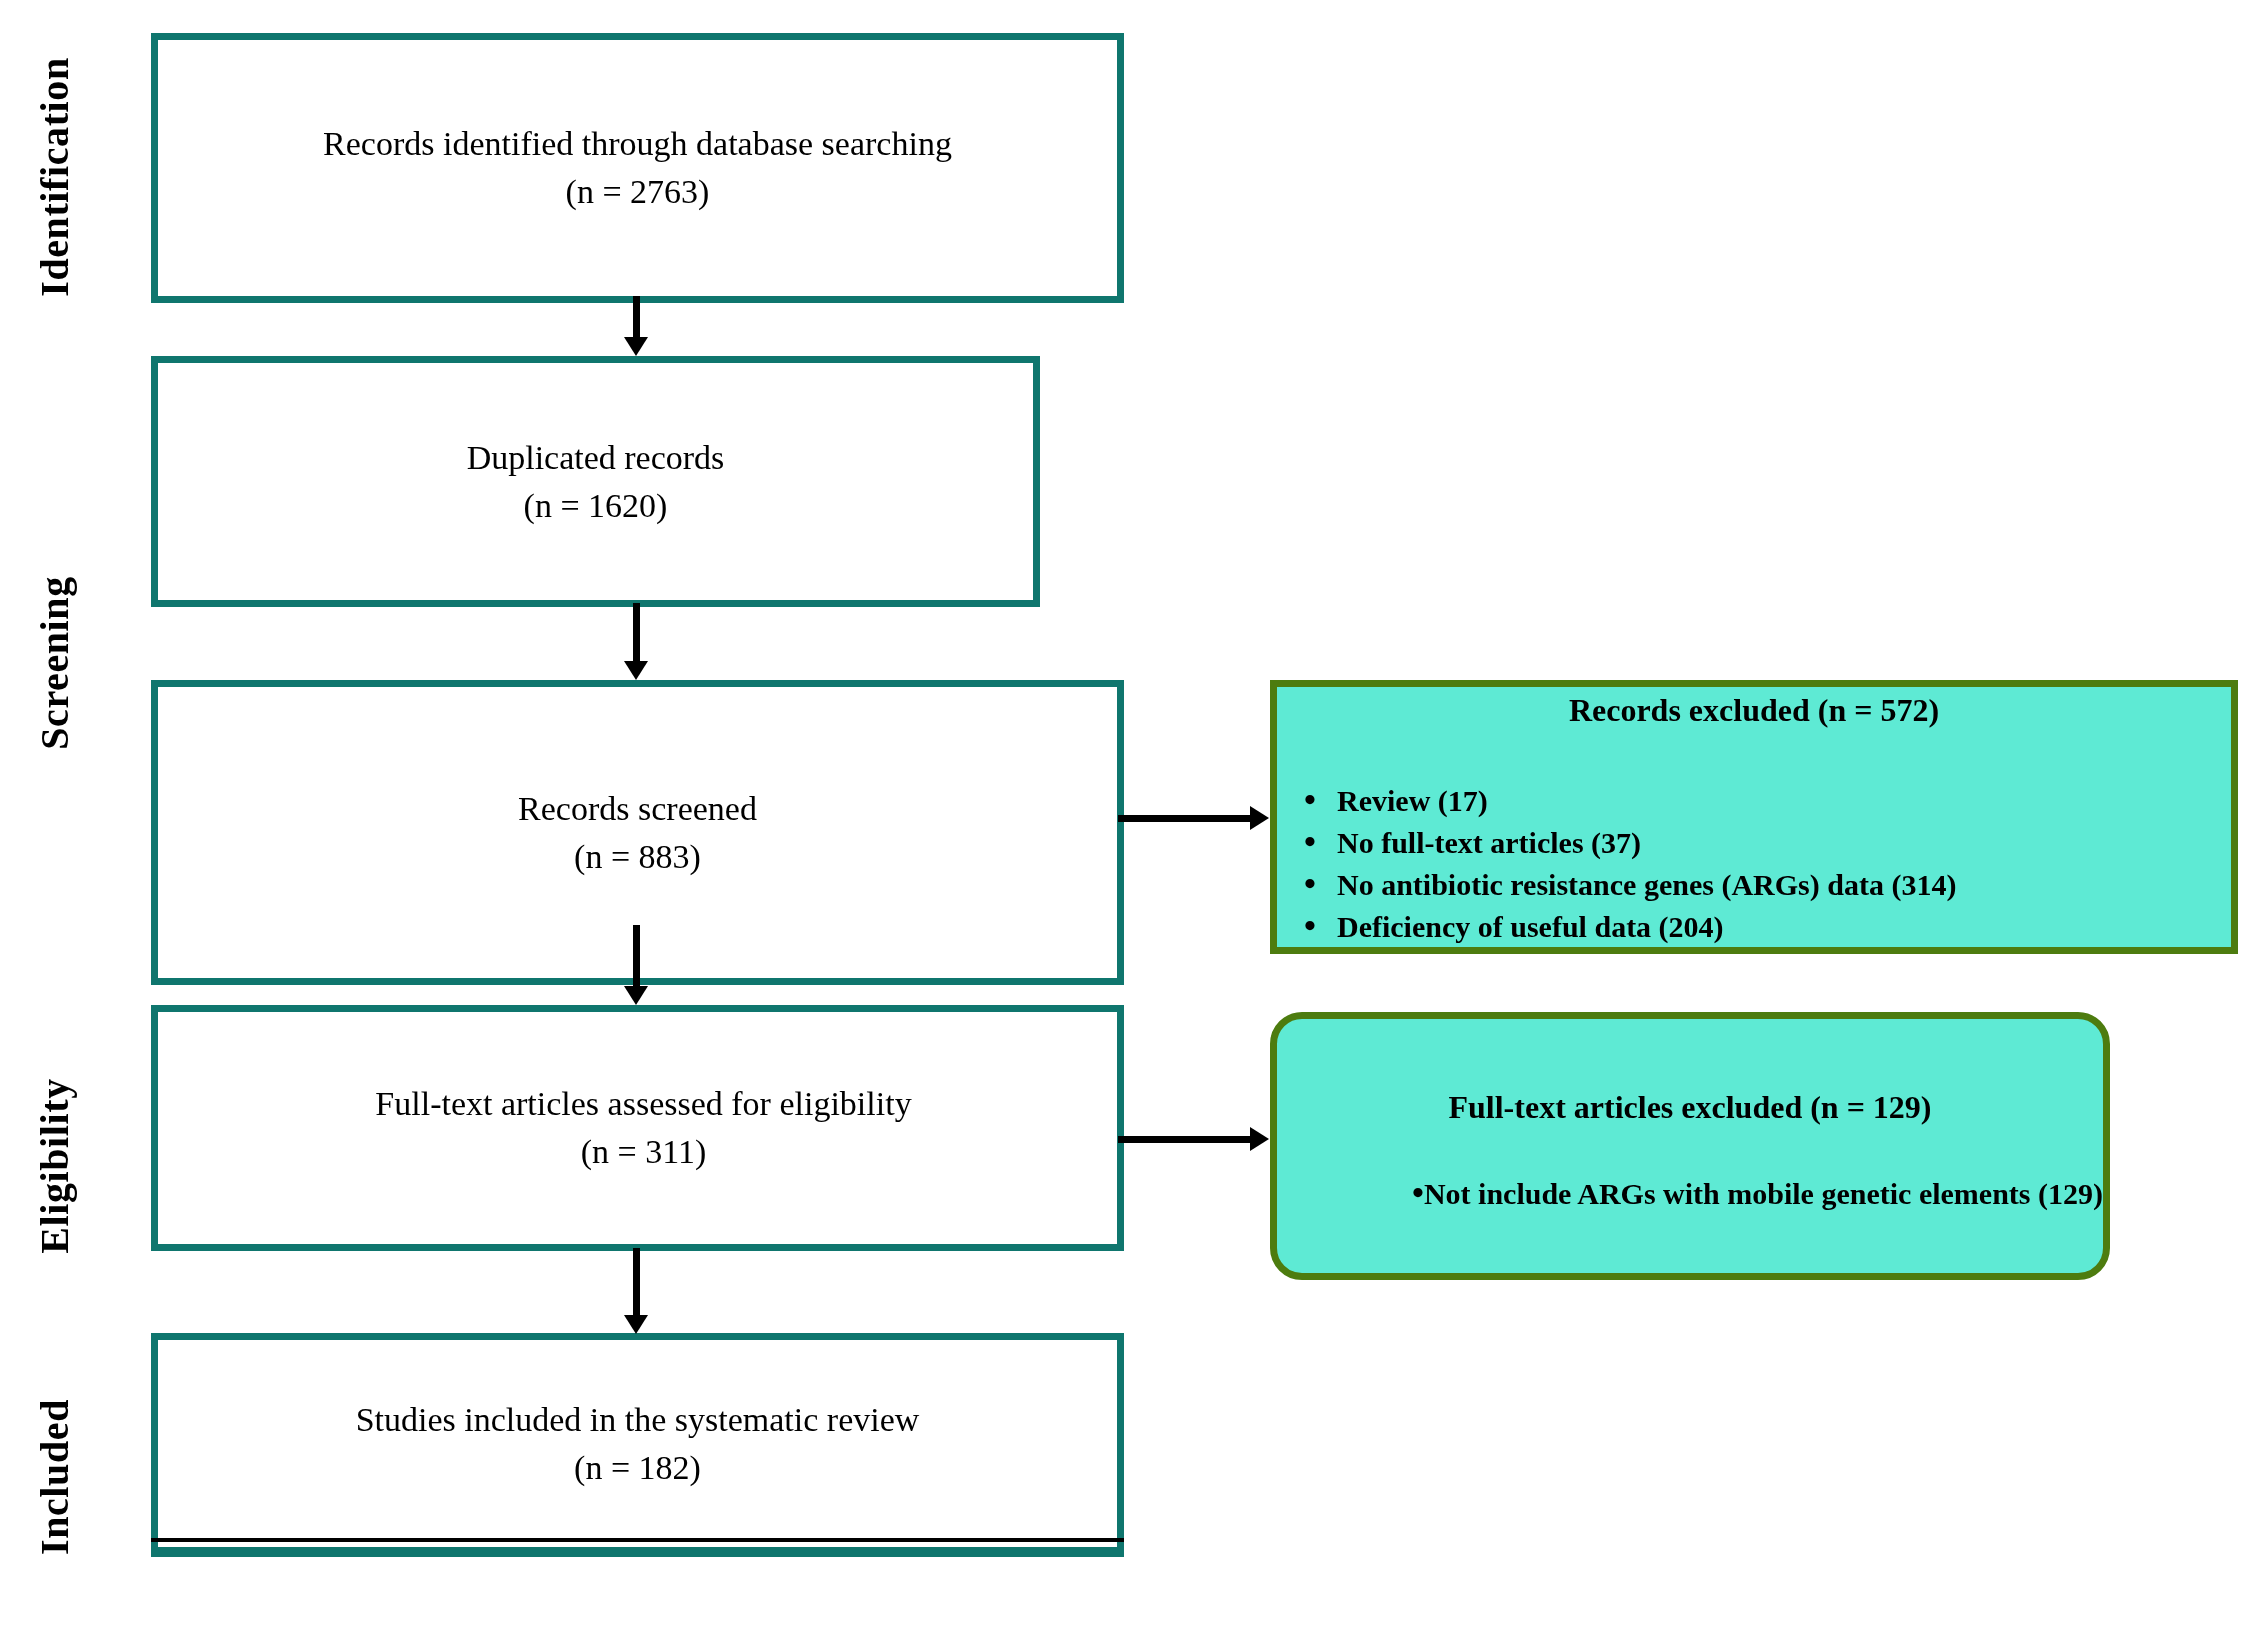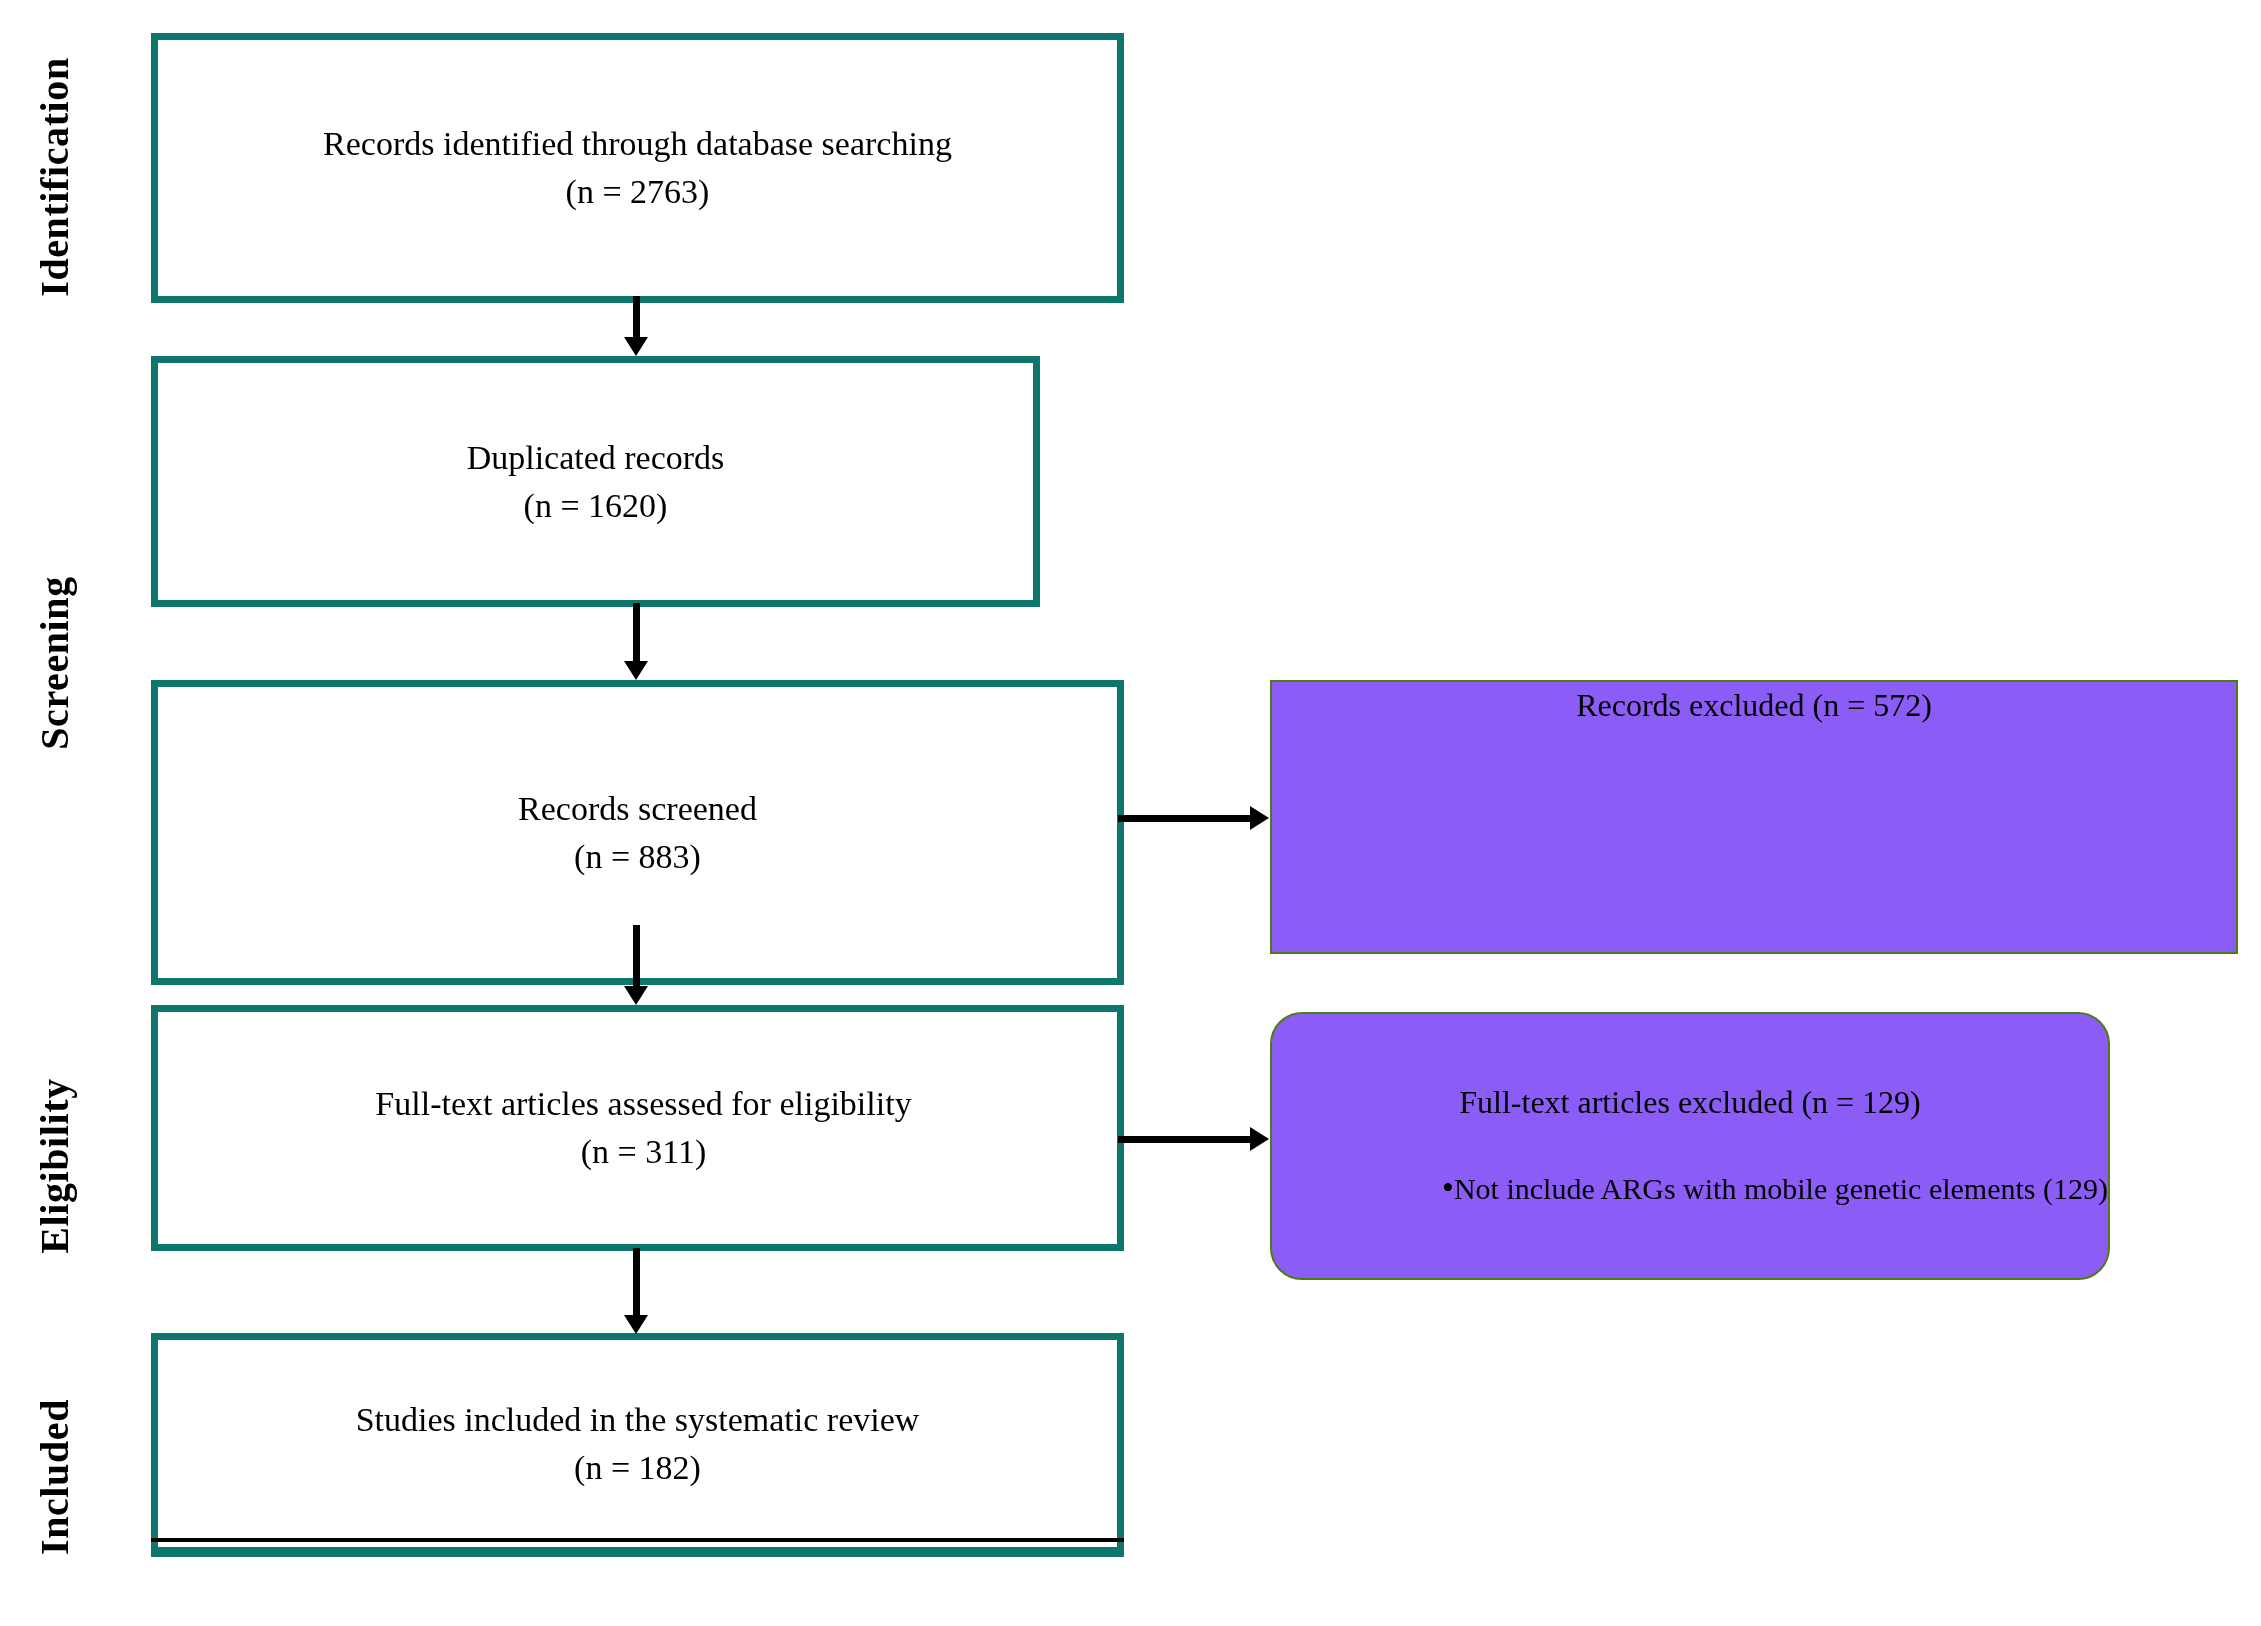--- a/index.html
+++ b/index.html
@@ -44,22 +44,23 @@
     font-size: 34px;
     line-height: 48px;
     white-space: nowrap;
   }
   .mbox.cutoff { border-bottom-width: 10.6px; }
 
   
   .rbox {
     position: absolute;
     box-sizing: border-box;
-    border: 2px solid #4d7c0f;
-    background: #8b5cf6;
+    border: 7px solid #4d7c0f;
+    background: #5eead4;
+    font-weight: bold;
   }
   .rtitle {
     font-size: 32px;
     line-height: 35px;
     text-align: center;
     white-space: nowrap;
   }
   ul.bullets {
     margin: 0;
     padding: 0 0 0 27px;
@@ -160,20 +161,26 @@
   <div class="head-down" style="left:624px; top:1315px;"></div>
 
   <div class="hshaft" style="left:1118px; top:815px; width:135px;"></div>
   <div class="head-right" style="left:1250px; top:806px;"></div>
 
   <div class="hshaft" style="left:1118px; top:1136px; width:135px;"></div>
   <div class="head-right" style="left:1250px; top:1127px;"></div>
 
   <div class="rbox" style="left:1270px; top:680px; width:968px; height:274px;">
     <div class="rtitle" style="margin-top:6px;">Records excluded (n = 572)</div>
+    <ul class="bullets" style="margin-top:51px;">
+      <li>Review (17)</li>
+      <li>No full-text articles (37)</li>
+      <li>No antibiotic resistance genes (ARGs) data (314)</li>
+      <li>Deficiency of useful data (204)</li>
+    </ul>
   </div>
 
   <div class="rbox" style="left:1270px; top:1012px; width:840px; height:268px;border-radius:32px;">
     <div class="rtitle" style="margin-top:71px;">Full-text articles excluded (n = 129)</div>
     <ul class="bullets" style="margin-top:47px;text-align:right;">
       <li>Not include ARGs with mobile genetic elements (129)</li>
     </ul>
   </div>
 
 </div>

